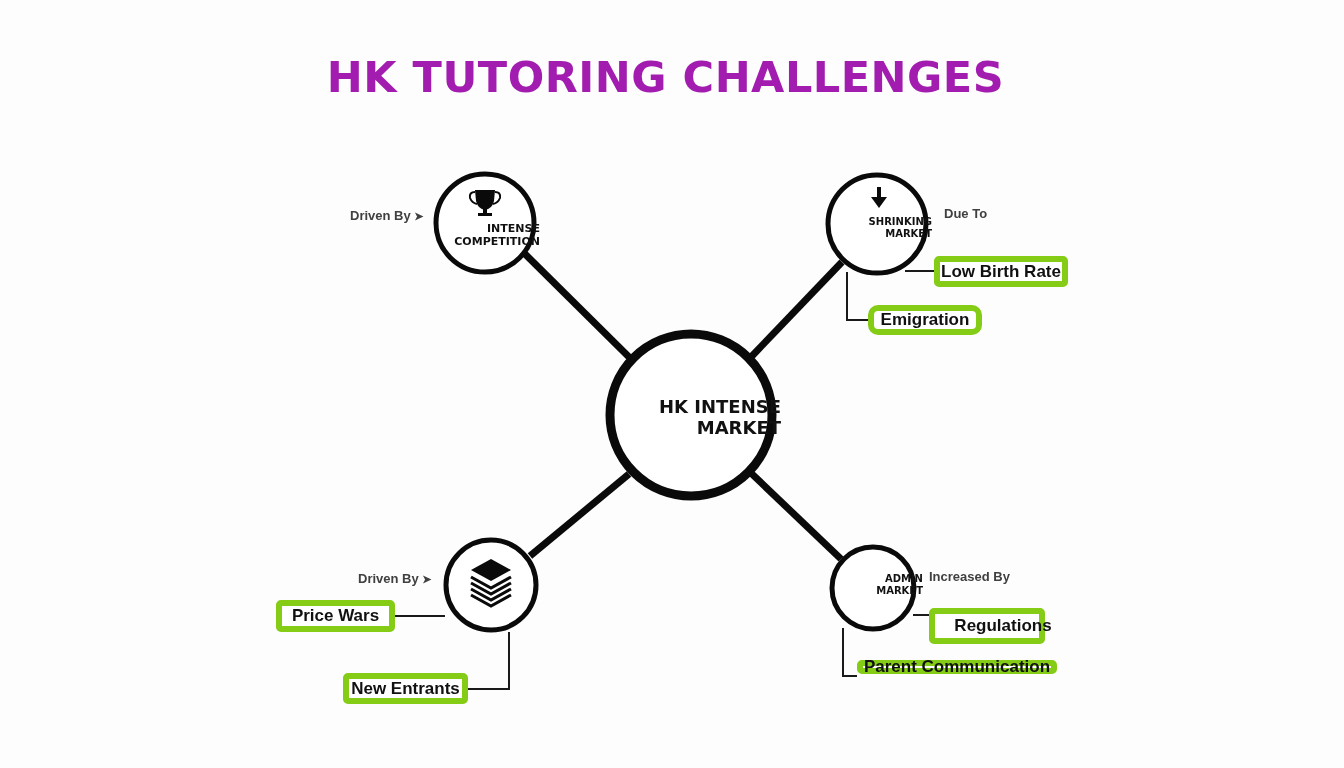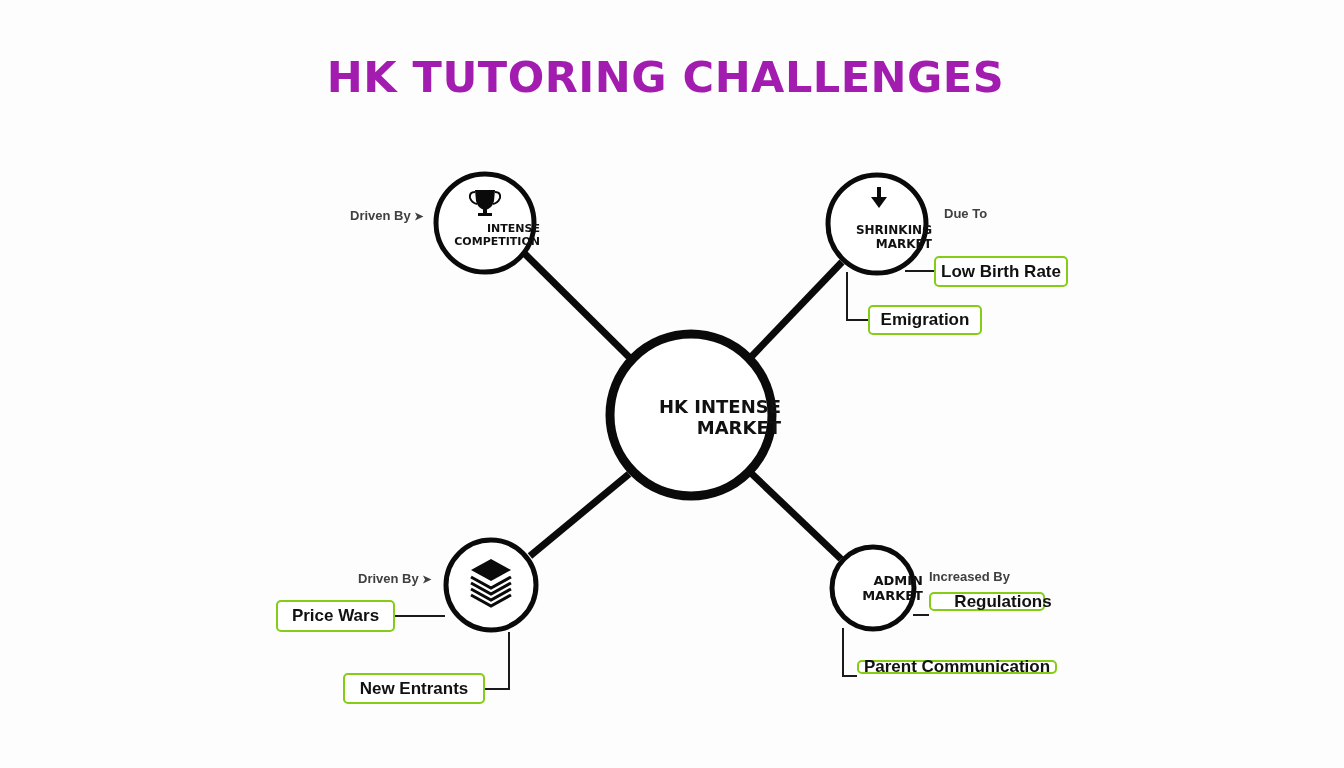--- a/index.html
+++ b/index.html
@@ -22,21 +22,21 @@
       line-height: 1.18; color: #111;
       font-family: "DejaVu Sans", sans-serif;
     }
     .rel-label {
       position: absolute; font-size: 13px; font-weight: bold; color: #404040;
       white-space: nowrap;
       font-family: "Liberation Sans", sans-serif;
     }
     .box {
       position: absolute; box-sizing: border-box;
-      border: 2px solid #84cc16; border-radius: 5px; background: #fff;
+      border: 6px solid #84cc16; border-radius: 5px; background: #fff;
       display: flex; align-items: center; justify-content: center;
       font-size: 17px; font-weight: bold; color: #111; white-space: nowrap;
       font-family: "Liberation Sans", sans-serif;
     }
   </style>
 </head>
 <body>
 
 <div class="title">HK TUTORING CHALLENGES</div>
 
@@ -93,34 +93,34 @@
 
 <div class="node-label" style="left:430px; top:223px; width:110px; font-size:11px;">
   <div>INTENSE</div>
   <div>COMPETITION</div>
 </div>
 <div class="rel-label" style="left:350px; top:208px;">
   <span>Driven By</span>
   <span style="font-size:11px;">➤</span>
 </div>
 
-<div class="node-label" style="left:822px; top:216px; width:110px; font-size:12px;margin-top:7px;">
+<div class="node-label" style="left:822px; top:216px; width:110px; font-size:10px;">
   <div>SHRINKING</div>
   <div>MARKET</div>
 </div>
 <div class="rel-label" style="left:944px; top:206px;">Due To</div>
 <div class="box" style="left:934px; top:256px; width:134px; height:31px;">Low Birth Rate</div>
-<div class="box" style="left:868px; top:305px; width:114px; height:30px;">Emigration</div>
+<div class="box" style="left:868px; top:305px; width:114px; height:30px;border-radius:10px;">Emigration</div>
 
 <div class="rel-label" style="left:358px; top:571px;">
   <span>Driven By</span>
   <span style="font-size:11px;">➤</span>
 </div>
 <div class="box" style="left:276px; top:600px; width:119px; height:32px;">Price Wars</div>
-<div class="box" style="left:343px; top:673px; width:142px; height:31px;">New Entrants</div>
+<div class="box" style="left:343px; top:673px; width:125px; height:31px;">New Entrants</div>
 
-<div class="node-label" style="left:823px; top:573px; width:100px; font-size:13px;">
+<div class="node-label" style="left:823px; top:573px; width:100px; font-size:10px;">
   <div>ADMIN</div>
   <div>MARKET</div>
 </div>
 <div class="rel-label" style="left:929px; top:569px;text-align:center;">Increased By</div>
-<div class="box" style="left:929px; top:592px; width:116px; height:19px;padding-left:32px;">Regulations</div>
+<div class="box" style="left:929px; top:608px; width:116px; height:36px;padding-left:32px;">Regulations</div>
 <div class="box" style="left:857px; top:660px; width:200px; height:14px;">Parent Communication</div>
 
 </body></html>

